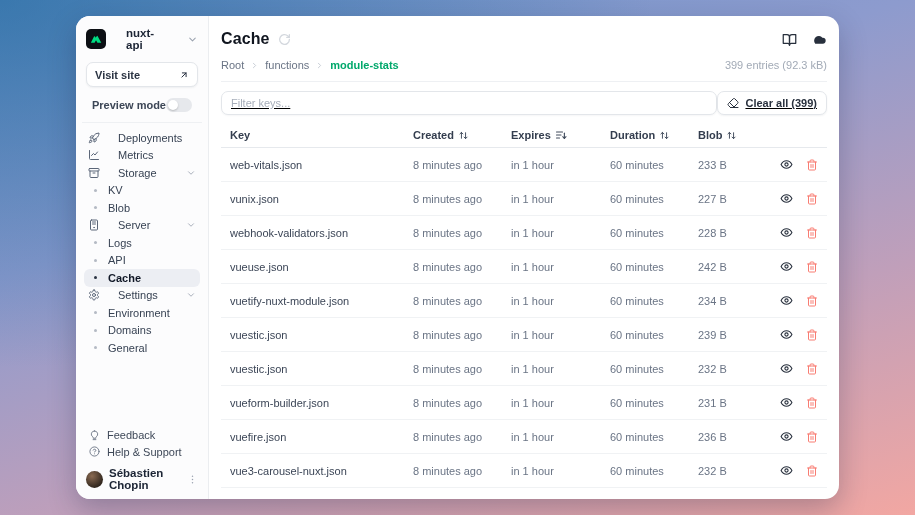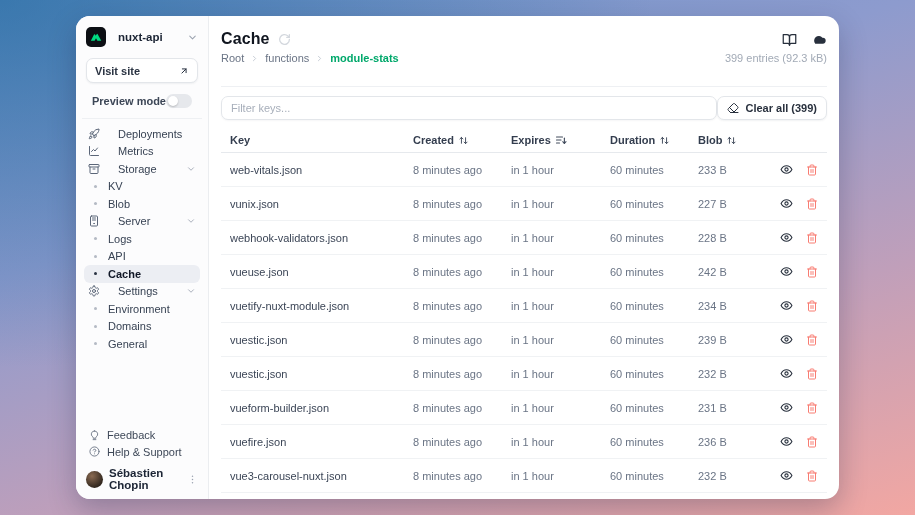--- a/index.html
+++ b/index.html
@@ -15,21 +15,21 @@
     position:absolute; left:76px; top:16px; width:763px; height:483px;
     background:#fff; border-radius:14px; overflow:hidden;
     box-shadow:0 10px 28px rgba(25,35,70,.28);
     display:flex;
   }
   
   .sidebar {
     width:133px; flex:0 0 133px; background:#fcfcfd; border-right:1px solid #ebedf0;
     display:flex; flex-direction:column; padding:9px 8px 8px;
   }
-  .project-row { display:flex; align-items:center; gap:12px; padding:2px 2px 0 2px; cursor:pointer; }
+  .project-row { display:flex; align-items:center; gap:20px; padding:2px 2px 0 2px; cursor:pointer; }
   .project-logo {
     width:20px; height:20px; border-radius:5px; background:#0c0f14;
     display:flex; align-items:center; justify-content:center; flex:0 0 20px;
   }
   .project-name { font-size:11.5px; font-weight:700; color:#1b2434; flex:1; }
   .muted-ic { color:#9aa2af; display:flex; }
   .visit-btn {
     margin:11px 2px 0; height:25px; background:#fff; border:1px solid #e3e6ea; border-radius:7px;
     box-shadow:0 1px 2px rgba(20,30,50,.06); display:flex; align-items:center; justify-content:space-between;
     padding:0 8px; font-size:11px; font-weight:600; color:#2a3342; cursor:pointer;
@@ -58,26 +58,26 @@
   .avatar { width:17px; height:17px; border-radius:50%; background:radial-gradient(circle at 35% 30%, #8a6a52, #33281f 70%); flex:0 0 17px; }
   .user-name { font-size:11.5px; font-weight:700; color:#1b2434; flex:1; }
   
   .main { flex:1; display:flex; flex-direction:column; min-width:0; }
   .main-header { padding:10px 12px 0; }
   .title-row { display:flex; align-items:center; height:26px; }
   .page-title { font-size:16px; font-weight:700; color:#10151f; letter-spacing:.1px; }
   .refresh-btn { margin-left:8px; color:#d4d8de; display:flex; cursor:pointer; }
   .hdr-icons { margin-left:auto; display:flex; align-items:center; gap:14px; }
   .hdr-icons .hbtn { color:#28303d; display:flex; cursor:pointer; }
-  .crumb-row { display:flex; align-items:center; padding-bottom:22px; border-bottom:1px solid #eef0f3; }
+  .crumb-row { display:flex; align-items:center; margin-top:7px; padding-bottom:10px; border-bottom:1px solid #eef0f3; }
   .crumb { font-size:11px; color:#6a7485; cursor:pointer; }
   .crumb.active { color:#00a86b; font-weight:600; cursor:default; }
   .crumb-sep { color:#c3c9d2; display:flex; margin:0 6px; }
   .entries { margin-left:auto; font-size:11px; color:#a2aab6; }
-  .filter-row { display:flex; align-items:center; gap:0; padding:9px 12px 8px; }
+  .filter-row { display:flex; align-items:center; gap:0; padding:9px 12px 8px;text-decoration:underline; }
   .filter-input {
     flex:1; height:24px; border:1px solid #e3e6ea; border-radius:7px; background:#fff;
     font-family:inherit; font-size:11px; color:#1b2434; padding:0 9px; outline:none;
     box-shadow:0 1px 2px rgba(20,30,50,.04);
   }
   .filter-input::placeholder { color:#a7aeba; }
   .clear-btn {
     height:24px; background:#fff; border:1px solid #e3e6ea; border-radius:7px;
     box-shadow:0 1px 2px rgba(20,30,50,.06); display:flex; align-items:center; gap:6px;
     padding:0 9px; font-size:11px; font-weight:600; color:#28303d; cursor:pointer; white-space:nowrap;

